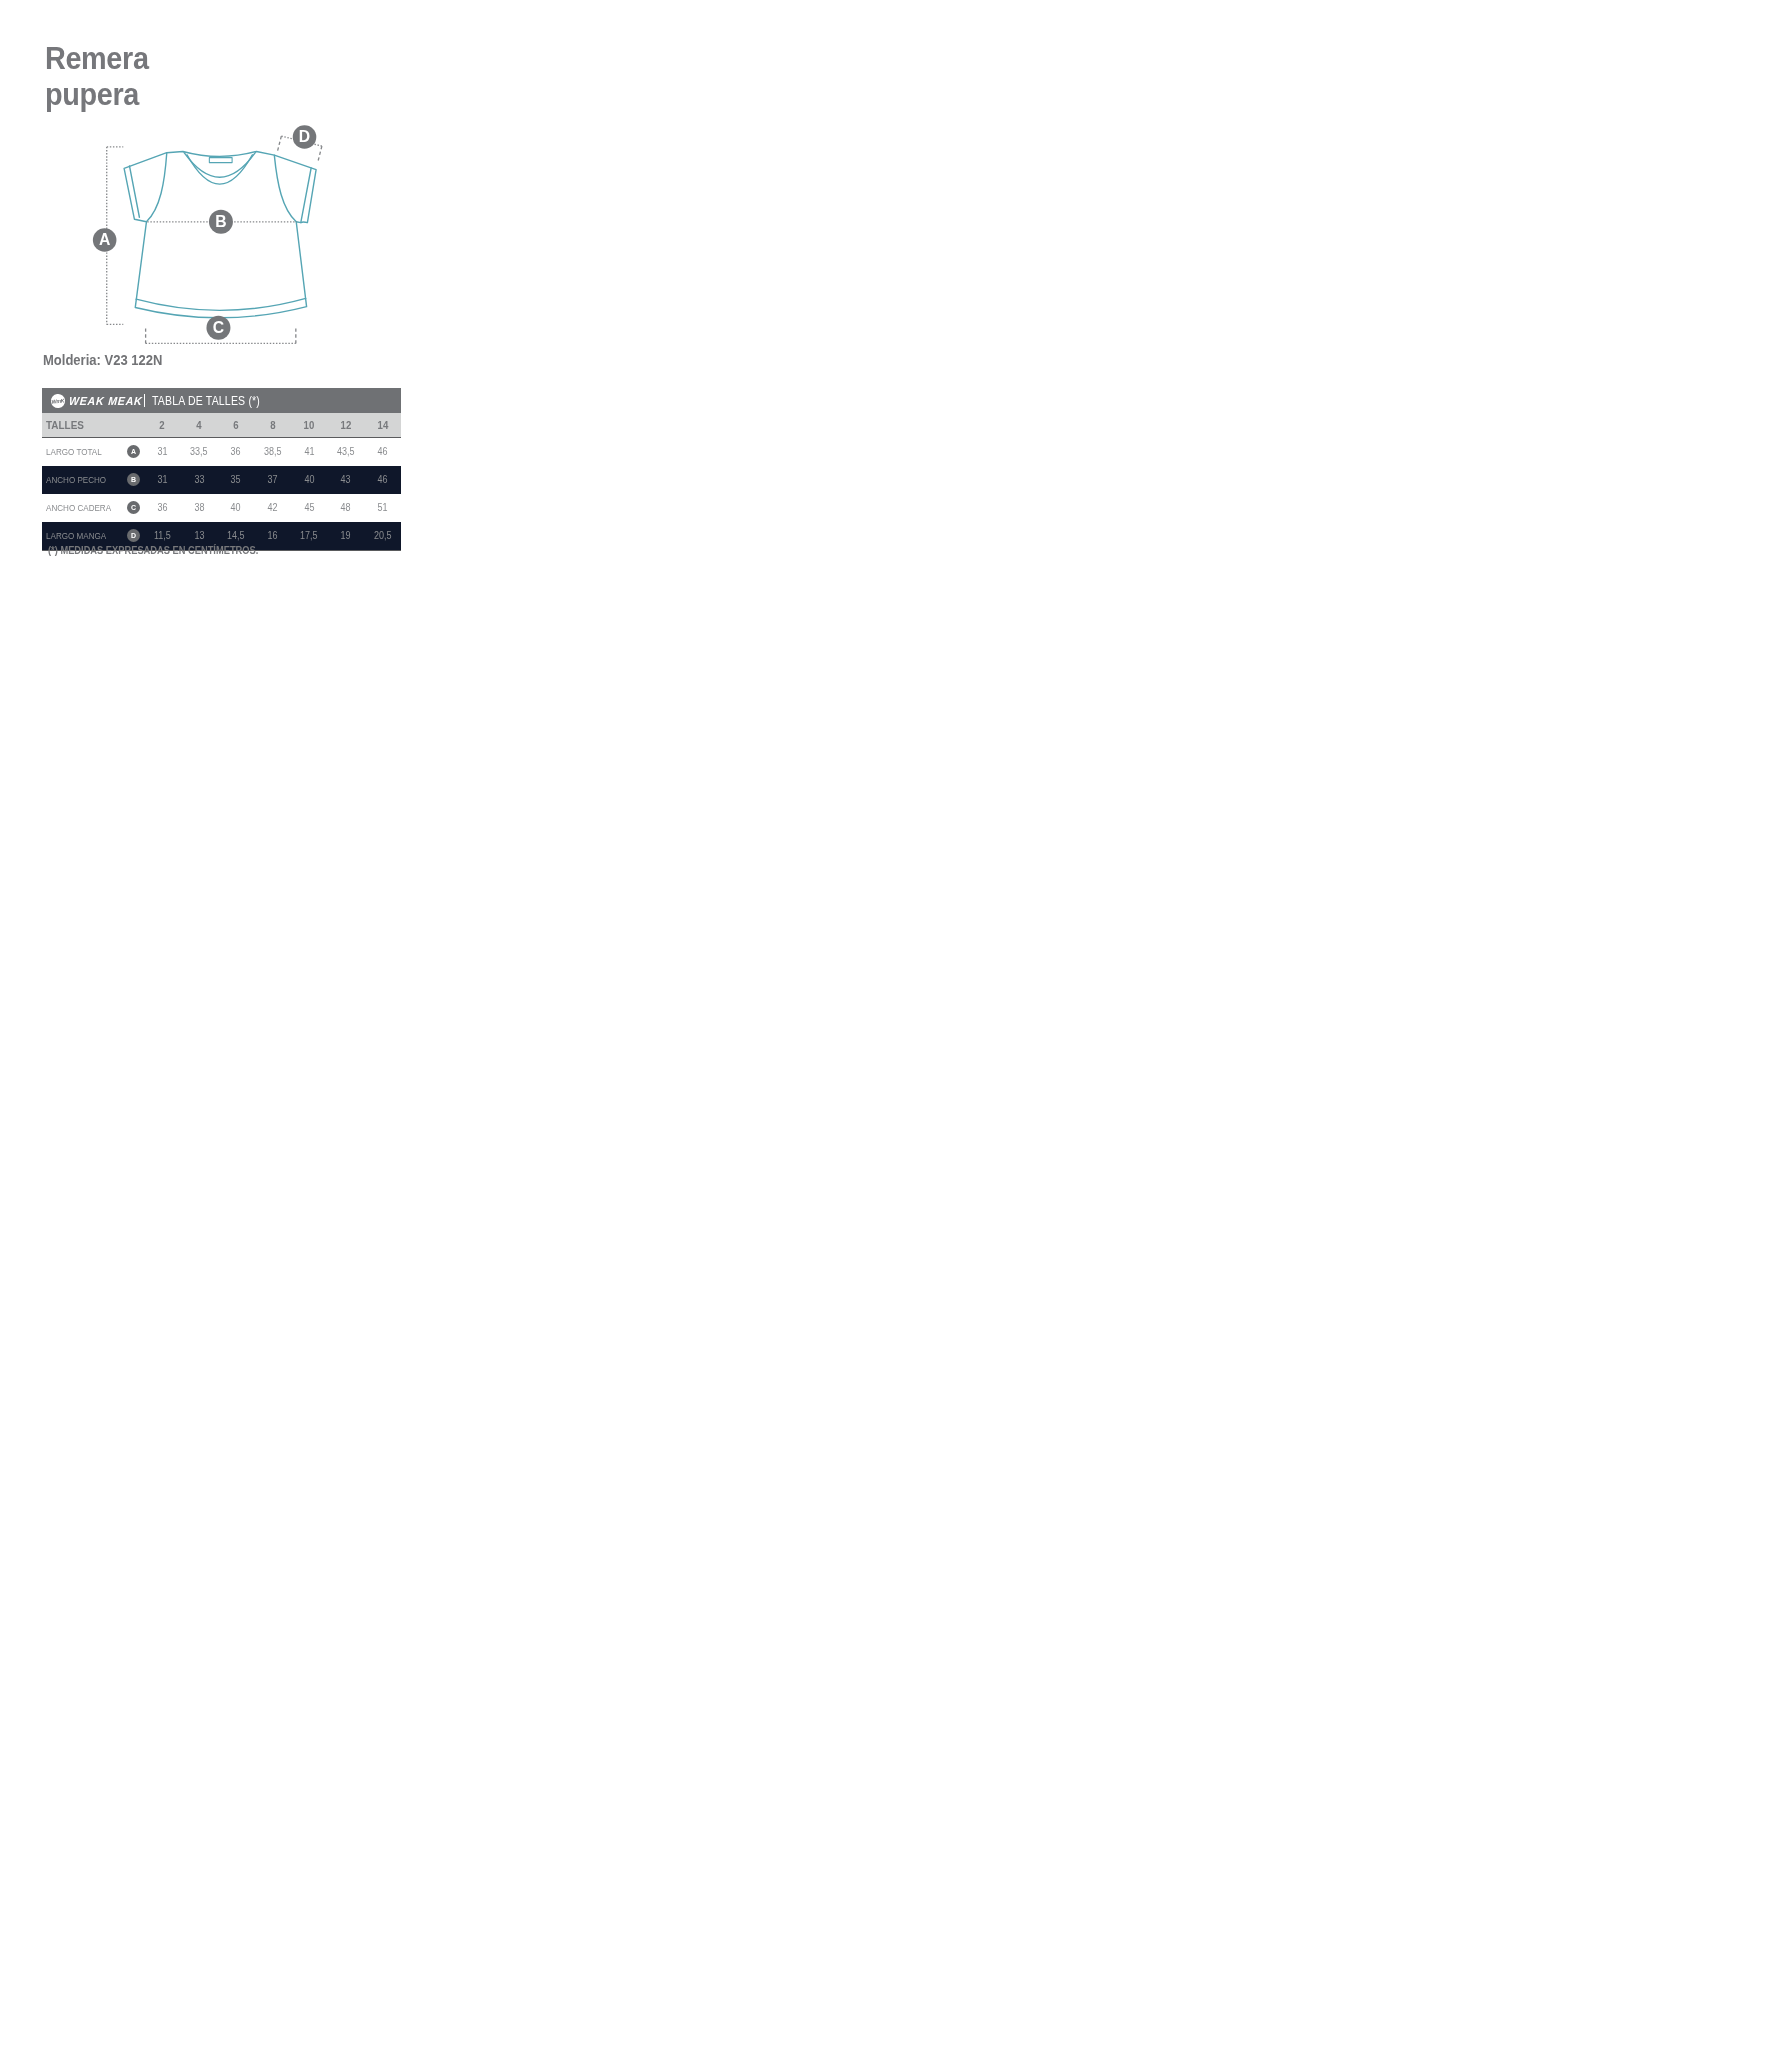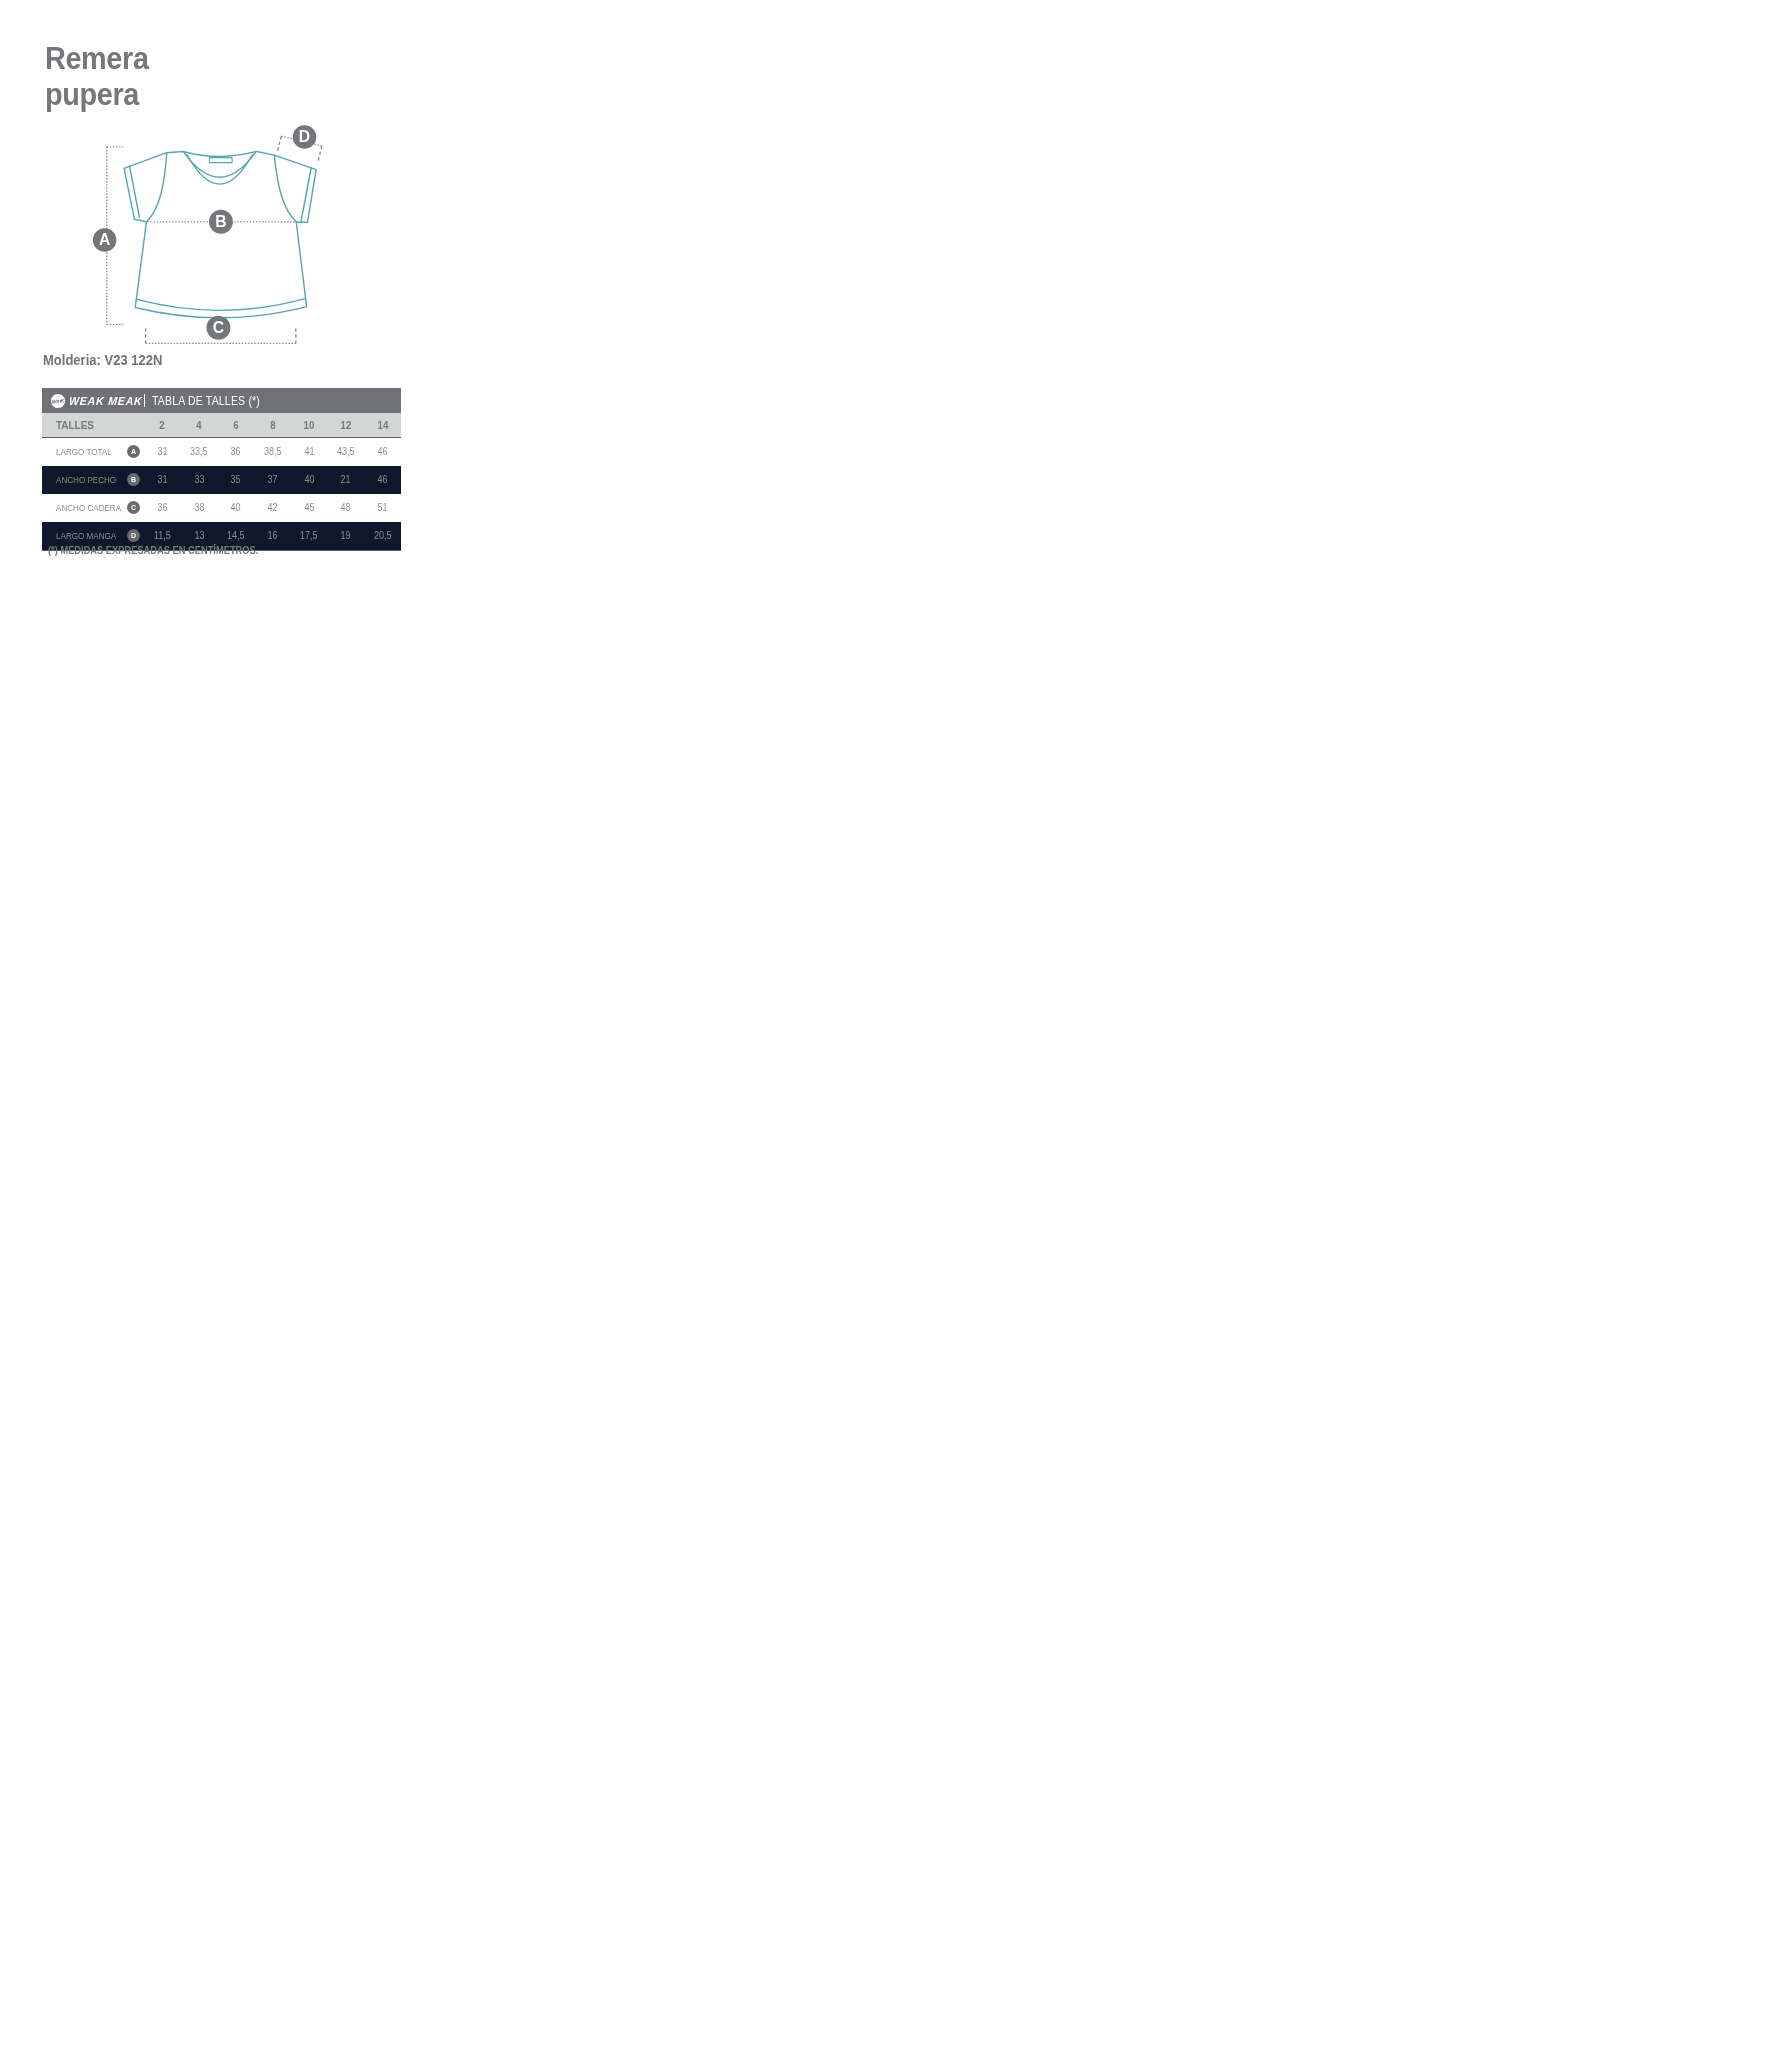--- a/index.html
+++ b/index.html
@@ -46,21 +46,21 @@
   .theadtitle{
     position:absolute;left:110px;top:50%;transform:translateY(-50%) scaleX(.85);
     transform-origin:0 50%;
     font-size:12.4px;font-weight:normal;letter-spacing:0.2px;white-space:nowrap;
   }
   .grid{display:grid;grid-template-columns:81px 21px repeat(7,1fr);align-items:center;}
   .row-talles{height:23.6px;background:#D4D5D5;color:#77797C;font-weight:bold;font-size:10.7px;}
   .rule{height:1.2px;background:#5A5B5D;}
   .drow{height:28px;color:#8A8C8F;font-size:10px;}
   .drow.alt{background:#0f172a;}
-  .lbl{padding-left:14px;font-size:8.7px;white-space:nowrap;}
+  .lbl{padding-left:4px;font-size:8.7px;white-space:nowrap;}
   .row-talles .lbl{font-size:10.7px;}
   .num{text-align:center;}
   .numsq{display:inline-block;transform:scaleX(.9);}
   .badge{
     width:13px;height:13px;border-radius:50%;background:#696B6E;color:#fff;
     display:flex;align-items:center;justify-content:center;
     font-size:7px;font-weight:bold;margin:0 auto;
   }
   
   .footnote{
@@ -159,21 +159,21 @@
     <div class="grid drow alt">
       <div class="lbl"><span class="squeeze">ANCHO PECHO</span></div>
       <div>
           <span class="badge">B</span>
         </div>
       <div class="num"><span class="numsq">31</span></div>
       <div class="num"><span class="numsq">33</span></div>
       <div class="num"><span class="numsq">35</span></div>
       <div class="num"><span class="numsq">37</span></div>
       <div class="num"><span class="numsq">40</span></div>
-      <div class="num"><span class="numsq">21</span></div>
+      <div class="num"><span class="numsq">43</span></div>
       <div class="num"><span class="numsq">46</span></div>
     </div>
 
     <div class="grid drow">
       <div class="lbl"><span class="squeeze">ANCHO CADERA</span></div>
       <div>
           <span class="badge">C</span>
         </div>
       <div class="num"><span class="numsq">36</span></div>
       <div class="num"><span class="numsq">38</span></div>

